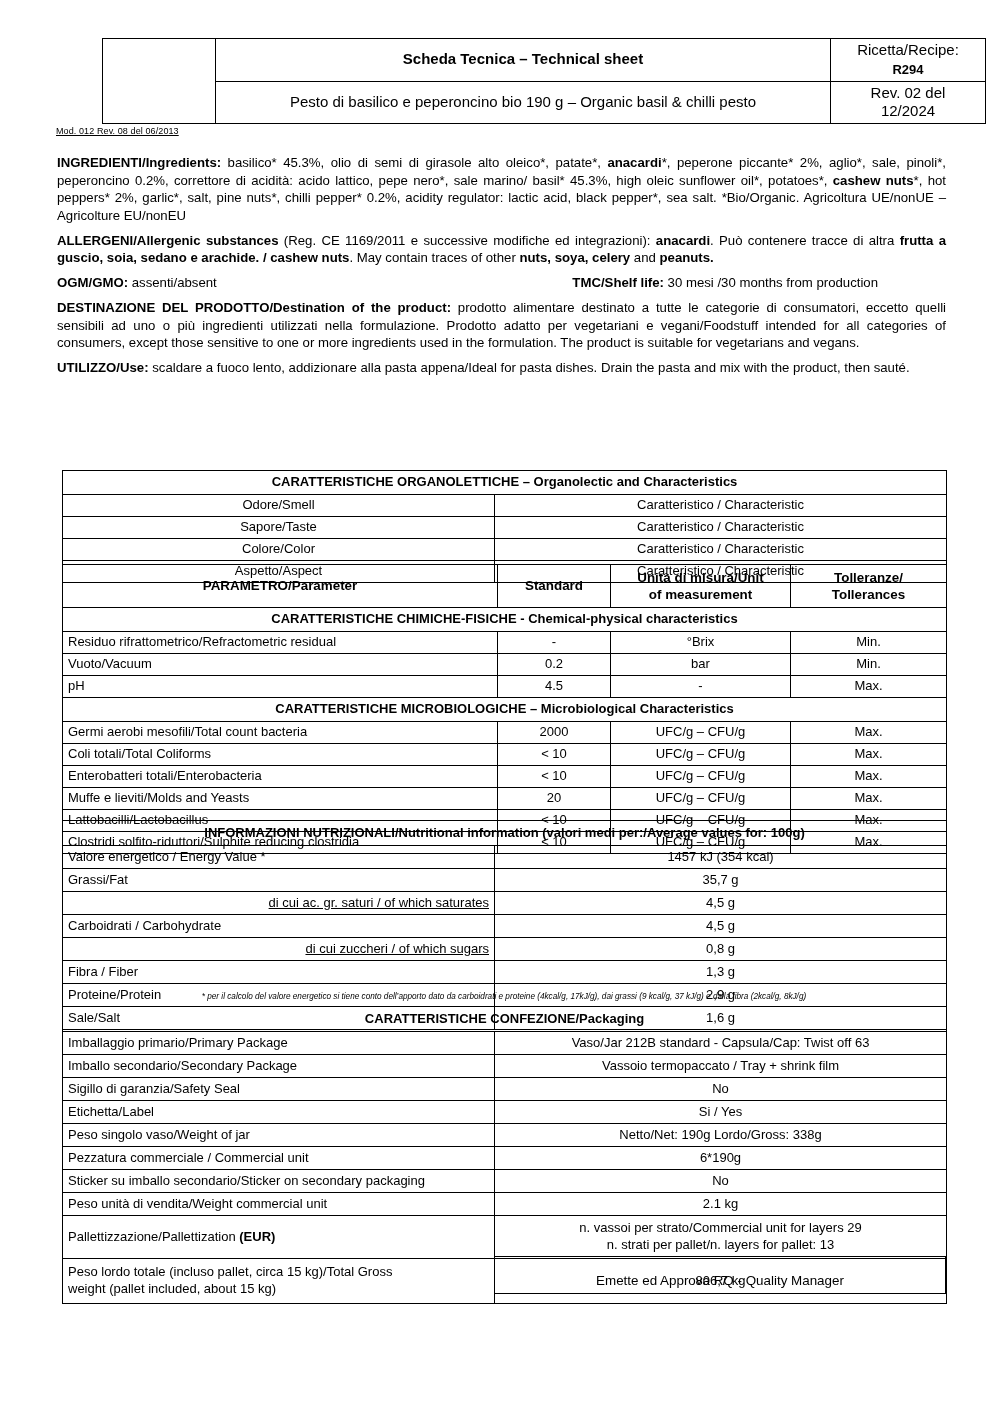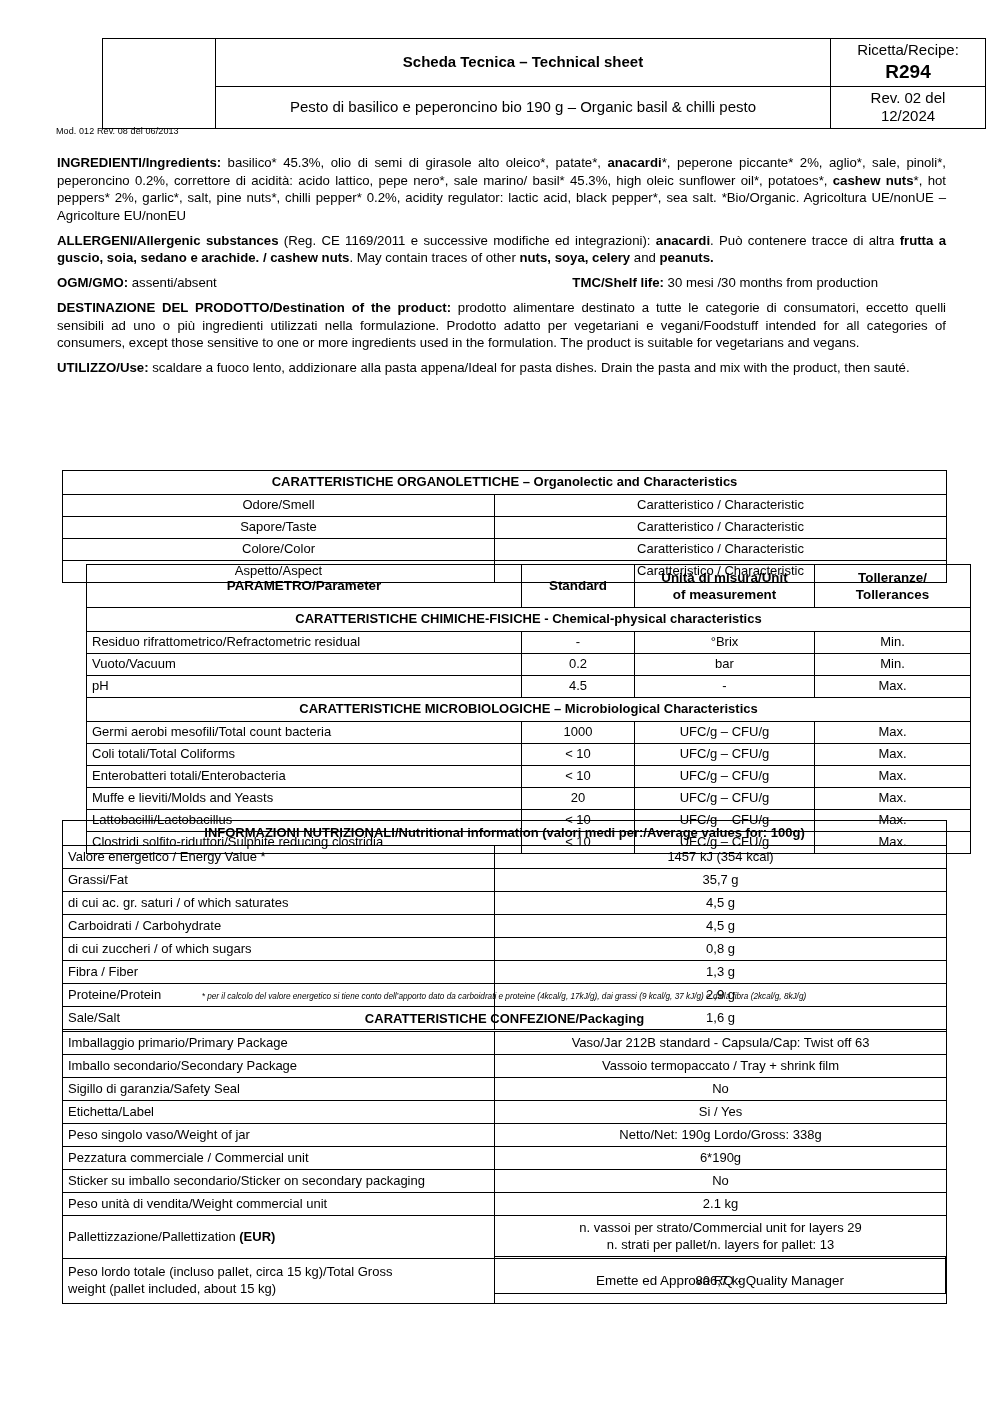--- a/index.html
+++ b/index.html
@@ -49,28 +49,29 @@
     font-size: 19.5px;
     font-weight: bold;
     padding: 9px 4px;
   }
   .hdr-prod {
     font-size: 16.5px;
     font-weight: normal;
     padding: 7px 4px;
   }
   .hdr-meta { width: 146px; font-size: 14.5px; padding: 4px 3px; }
-  .hdr-meta b { font-size: 19px; }
+  .hdr-meta b { font-size: 13px; }
 
   .modline {
     position: absolute;
     left: 56px;
     top: 126px;
     font-size: 9px;
     letter-spacing: 0.1px;
+    text-decoration: underline;
   }
 
   
   .body-text {
     position: absolute;
     left: 57px;
     top: 154px;
     width: 889px;
   }
   .para {
@@ -106,28 +107,28 @@
     line-height: 1.3;
     vertical-align: middle;
   }
   .sec-head {
     text-align: center;
     font-weight: bold;
     font-size: 13.4px;
     padding: 2px 4px !important;
   }
   .ctr { text-align: center; }
-  .rt { text-align: left; }
+  .rt { text-align: right; text-decoration: underline; }
 
   
   #tbl-organoleptic { top: 470px; }
   #tbl-organoleptic td { height: 19px; }
 
   
-  #tbl-parameters { top: 564px; margin-left: 24px; }
+  #tbl-parameters { top: 564px; }
   #tbl-parameters td { height: 19px; }
   #tbl-parameters .ph {
     text-align: center;
     font-weight: bold;
     font-size: 13.4px;
     height: 40px;
   }
 
   
   #tbl-nutrition { top: 820px; }
@@ -282,21 +283,21 @@
       <td>pH</td>
       <td class="ctr">4.5</td>
       <td class="ctr">-</td>
       <td class="ctr">Max.</td>
     </tr>
     <tr>
       <td class="sec-head" colspan="4">CARATTERISTICHE MICROBIOLOGICHE – Microbiological Characteristics</td>
     </tr>
     <tr>
       <td>Germi aerobi mesofili/Total count bacteria</td>
-      <td class="ctr">1000</td>
+      <td class="ctr">2000</td>
       <td class="ctr">UFC/g – CFU/g</td>
       <td class="ctr">Max.</td>
     </tr>
     <tr>
       <td>Coli totali/Total Coliforms</td>
       <td class="ctr">&lt; 10</td>
       <td class="ctr">UFC/g – CFU/g</td>
       <td class="ctr">Max.</td>
     </tr>
     <tr>

